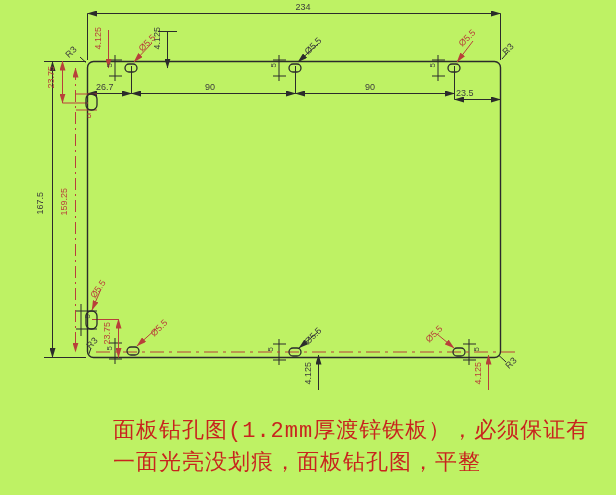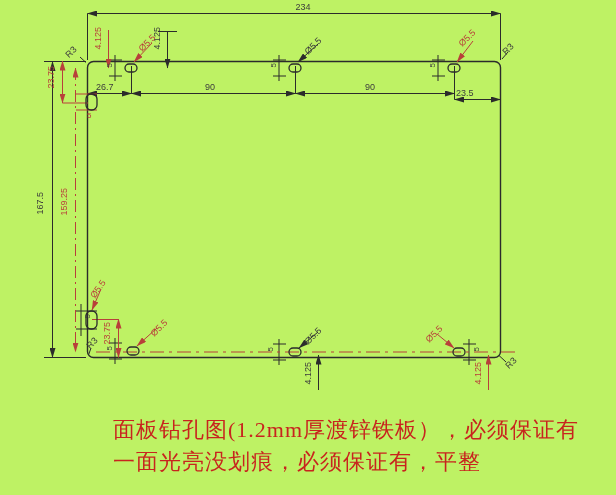--- a/index.html
+++ b/index.html
@@ -10,21 +10,21 @@
     font-family:"Liberation Sans",sans-serif;
   }
   .lbl{position:absolute;font-size:9px;color:#3c3c3c;white-space:nowrap;line-height:10px;}
   .red{color:#b8403a;}
   .vt{writing-mode:vertical-rl;transform:rotate(180deg);line-height:9px;}
   .d45{transform:rotate(-45deg);transform-origin:center center;}
   .d55{transform:rotate(-55deg);transform-origin:center center;}
   .ctr{text-align:center;}
   .note-line{
     position:absolute;left:113px;
-    font-family:Liberation Serif, serif;
+    font-family:Liberation Mono, monospace;
     font-size:22px;color:#c8241e;letter-spacing:1px;white-space:nowrap;
   }
   svg{position:absolute;left:0;top:0;}
 </style>
 </head>
 <body>
 
 <div id="canvas">
 
   <svg width="616" height="400" viewBox="0 0 616 400">
@@ -168,15 +168,15 @@
   <div class="lbl d45 ctr" style="left:296px;top:331px;width:34px;">Ø5.5</div>
   <div class="lbl d45 red ctr" style="left:417px;top:329px;width:34px;">Ø5.5</div>
   <div class="lbl d55 red ctr" style="left:81px;top:284px;width:34px;">Ø5.5</div>
 
   <div class="lbl d45 ctr" style="left:62px;top:47px;width:18px;">R3</div>
   <div class="lbl d45 ctr" style="left:499px;top:44px;width:18px;">R3</div>
   <div class="lbl d45 ctr" style="left:83px;top:338px;width:18px;">R3</div>
   <div class="lbl d45 ctr" style="left:502px;top:358px;width:18px;">R3</div>
 
   <div class="note-line" style="top:415px;">面板钻孔图(1.2mm厚渡锌铁板），必须保证有</div>
-  <div class="note-line" style="top:447px;">一面光亮没划痕，必须保证有，平整</div>
+  <div class="note-line" style="top:447px;">一面光亮没划痕，面板钻孔图，平整</div>
 
 </div>
 
 </body></html>

